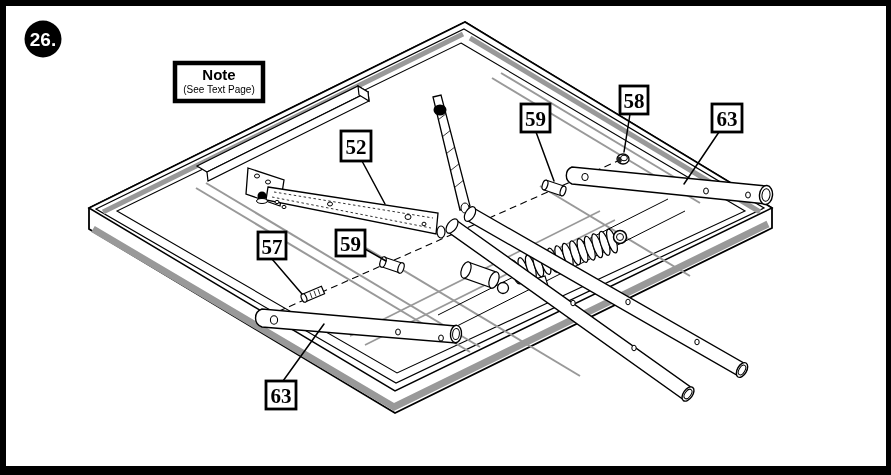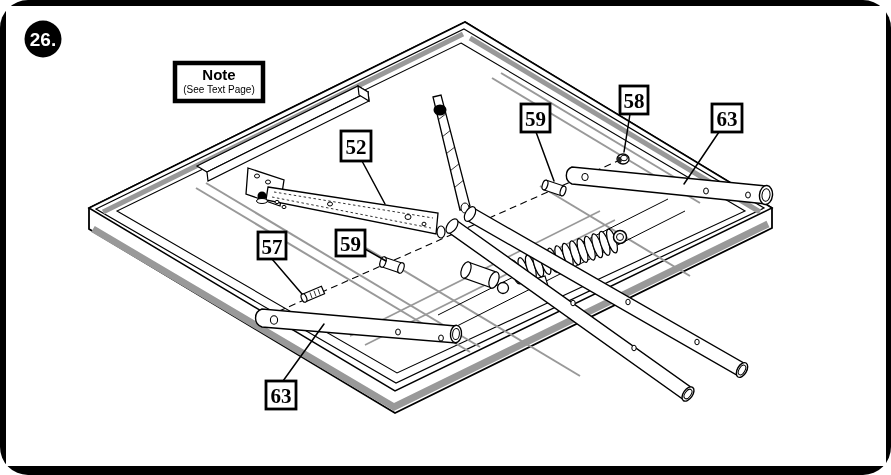--- a/index.html
+++ b/index.html
@@ -1,17 +1,17 @@
 <!DOCTYPE html>
 <html><head>
 <meta charset="utf-8">
 <style>
   html,body{margin:0;padding:0;background:#fff;}
   .page{position:relative;width:891px;height:475px;background:#fff;overflow:hidden;
-        font-family:"Liberation Sans",sans-serif;border-radius:28px;}
+        font-family:"Liberation Sans",sans-serif;}
   svg{position:absolute;left:0;top:0;}
   .ink{stroke:#000;fill:none;}
   .white{fill:#fff;stroke:#000;}
   .shade{stroke:#999;fill:none;}
   text{font-family:"Liberation Sans",sans-serif;}
   .callout-num{font-family:"Liberation Serif","DejaVu Serif",serif;font-weight:bold;
                font-size:21px;fill:#000;text-anchor:middle;}
   .badge-num{font-weight:bold;font-size:19px;fill:#fff;text-anchor:middle;}
   .note-title{font-weight:bold;font-size:15px;fill:#000;text-anchor:middle;}
   .note-sub{font-size:10px;fill:#000;text-anchor:middle;}

